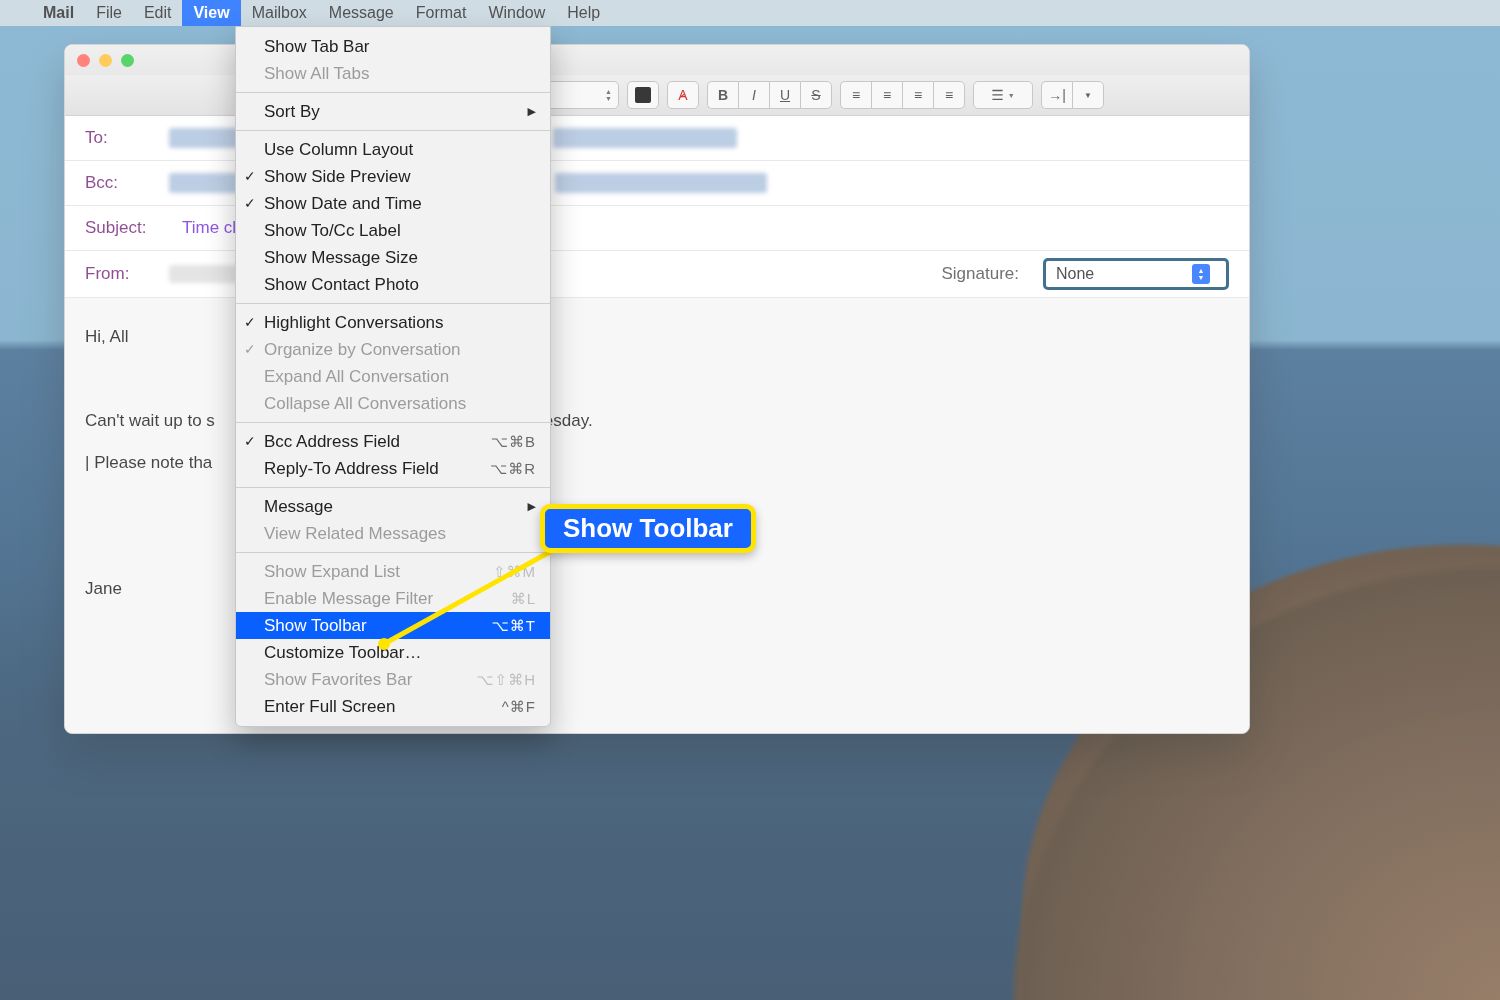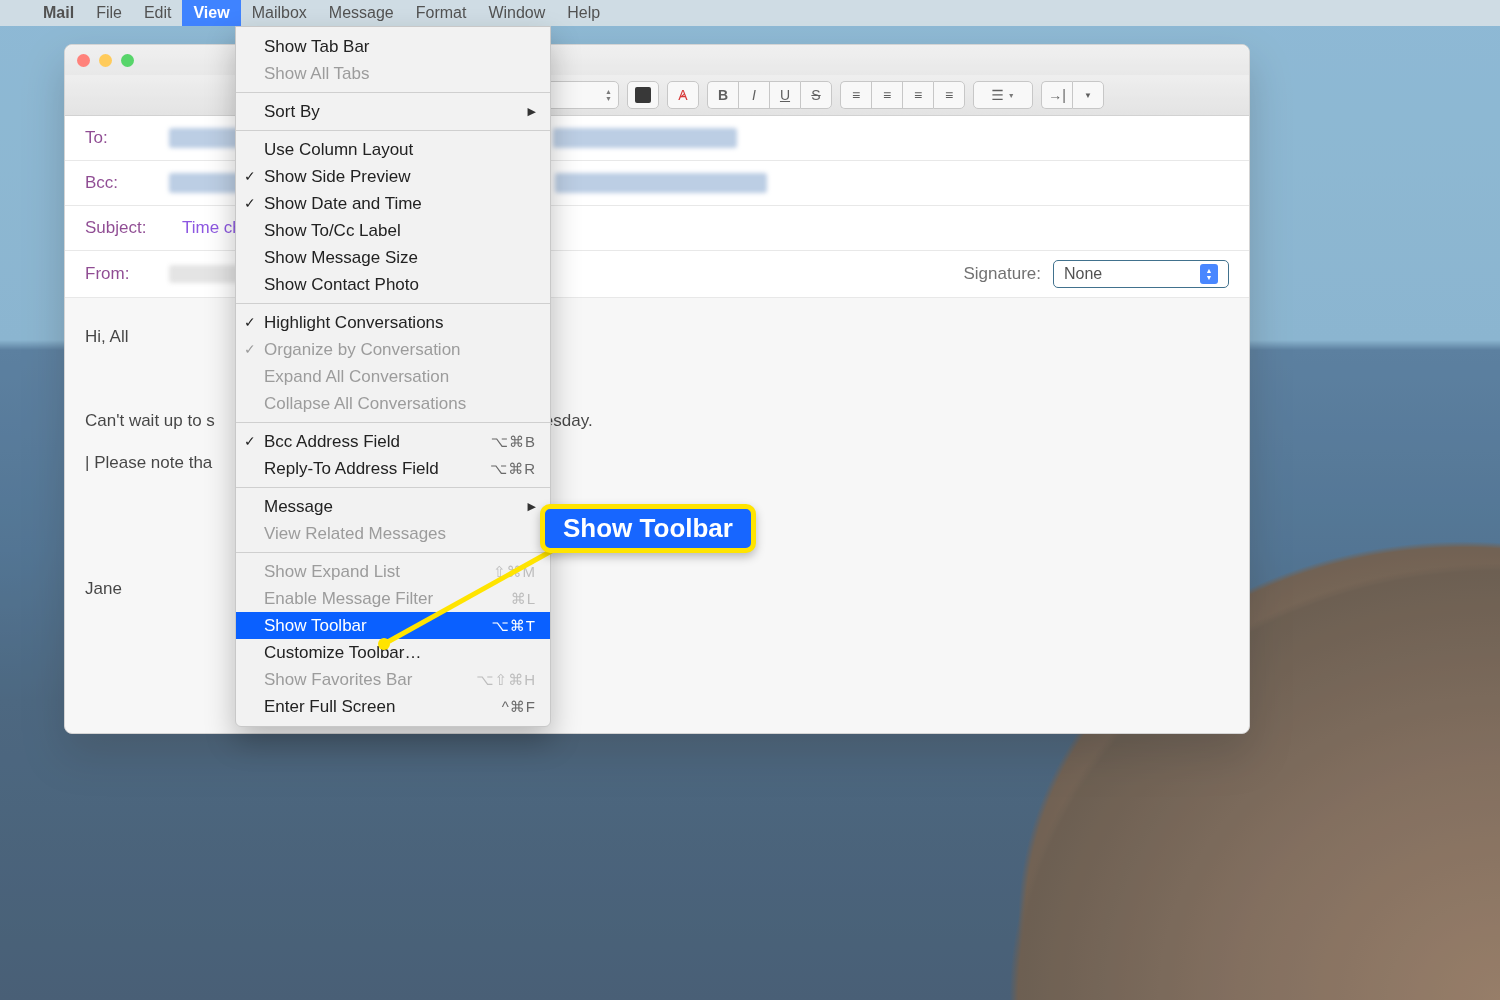--- a/index.html
+++ b/index.html
@@ -36,22 +36,22 @@
 .toolgroup span:first-child{border-radius:5px 0 0 5px;}
 .toolgroup span:last-child{border-radius:0 5px 5px 0;border-right:1px solid #b8b8b8;}
 
 .fields{background:#fff;}
 .frow{display:flex;align-items:center;height:44px;padding:0 20px;border-bottom:1px solid #e2e2e2;font-size:17px;color:#4a4a4a;}
 .frow .lab{min-width:78px;color:#701a75;}
 .frow .chip{height:20px;border-radius:3px;margin-left:6px;filter:blur(2px);}
 .chip.c1{background:#a9c0dd;}
 .frow.from{height:46px;}
 .frow .fromval{width:80px;height:18px;background:#ddd;border-radius:3px;margin-left:6px;filter:blur(2px);}
-.sigwrap{margin-left:auto;display:flex;align-items:center;gap:12px;}
-.sigsel{width:154px;height:26px;border:1px solid #0c4a6e;border-radius:5px;background:#fff;display:flex;align-items:center;padding:0 10px 0 10px;font-size:16px;color:#222;}
+.sigwrap{margin-left:auto;display:flex;align-items:center;gap:24px;}
+.sigsel{width:154px;height:26px;border:3px solid #0c4a6e;border-radius:5px;background:#fff;display:flex;align-items:center;padding:0 16px 0 10px;font-size:16px;color:#222;}
 .sigsel .btn{margin-left:auto;width:18px;height:20px;background:#1766ff;border-radius:3px;display:flex;flex-direction:column;align-items:center;justify-content:center;color:#fff;font-size:7px;line-height:7px;}
 
 .body{padding:18px 20px;font-size:17px;color:#111;line-height:42px;white-space:pre;}
 
 .dropdown{position:absolute;left:235px;top:26px;width:314px;background:#f2f2f2;border:1px solid #c8c8c8;border-radius:0 0 6px 6px;box-shadow:0 14px 30px rgba(0,0,0,.25);padding:6px 0;font-size:17px;color:#222;}
 .dropdown .sep{height:1px;background:#cfcfcf;margin:5px 0;}
 .dropdown .item{position:relative;padding:1px 14px 1px 28px;line-height:25px;display:flex;align-items:center;}
 .dropdown .item.disabled{color:#9c9c9c;}
 .dropdown .item.hl{background:#0a60ff;color:#fff;}
 .dropdown .item .chk{position:absolute;left:8px;font-size:14px;}

